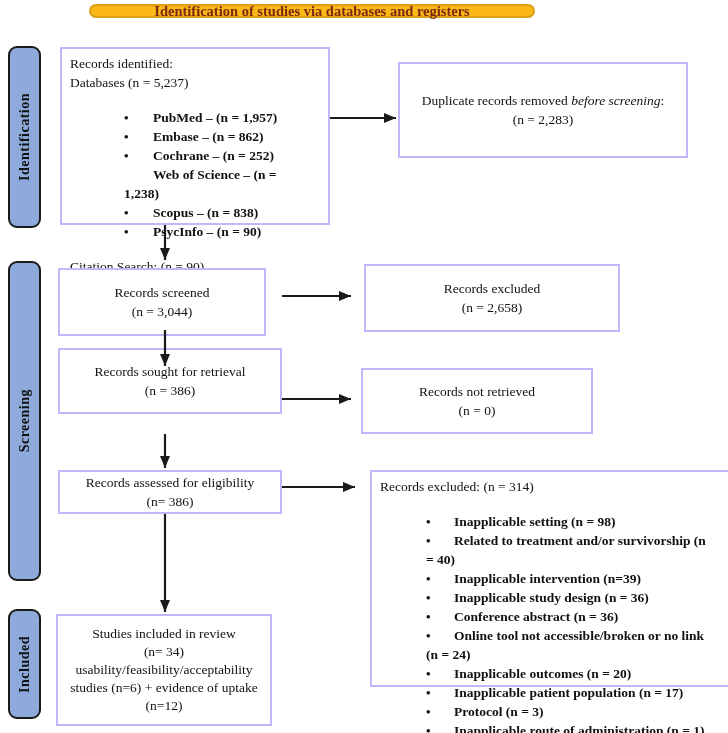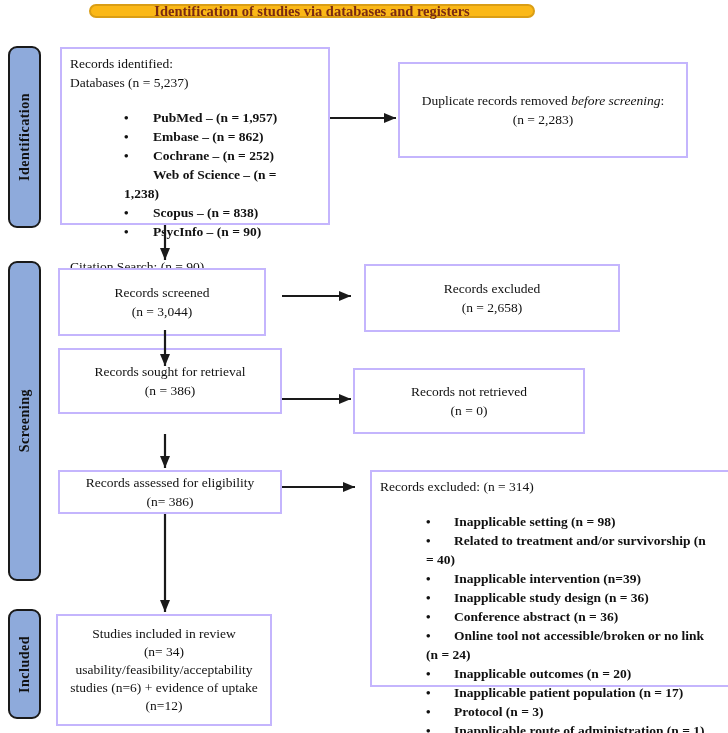--- a/index.html
+++ b/index.html
@@ -119,21 +119,21 @@
   <div class="box centered" style="left:353px; top:264px; width:256px; height:68px;margin-left:11px;">
     <div>Records excluded</div>
     <div>(n = 2,658)</div>
   </div>
 
   <div class="box centered" style="left:58px; top:348px; width:224px; height:66px;">
     <div>Records sought for retrieval</div>
     <div>(n = 386)</div>
   </div>
 
-  <div class="box centered" style="left:353px; top:368px; width:232px; height:66px;">
+  <div class="box centered" style="left:361px; top:368px; width:232px; height:66px;">
     <div>Records not retrieved</div>
     <div>(n = 0)</div>
   </div>
 
   <div class="box centered" style="left:58px; top:470px; width:224px; height:44px;">
     <div>Records assessed for eligibility</div>
     <div>(n= 386)</div>
   </div>
 
   <div class="box listing" style="left:370px; top:470px; width:364px; height:217px;">

